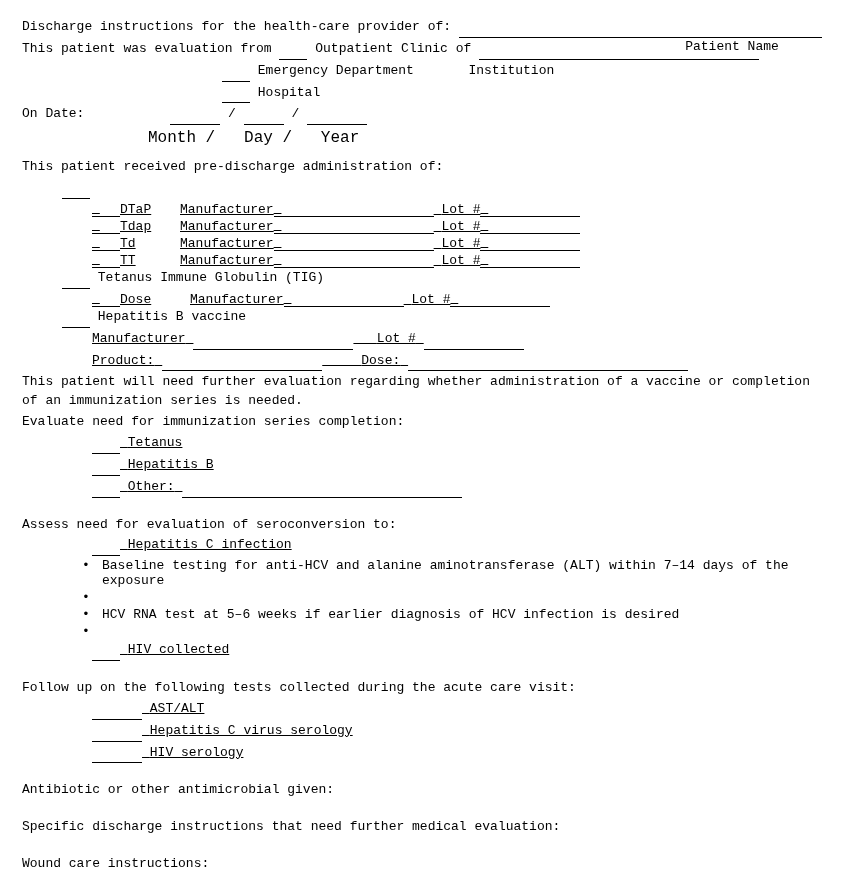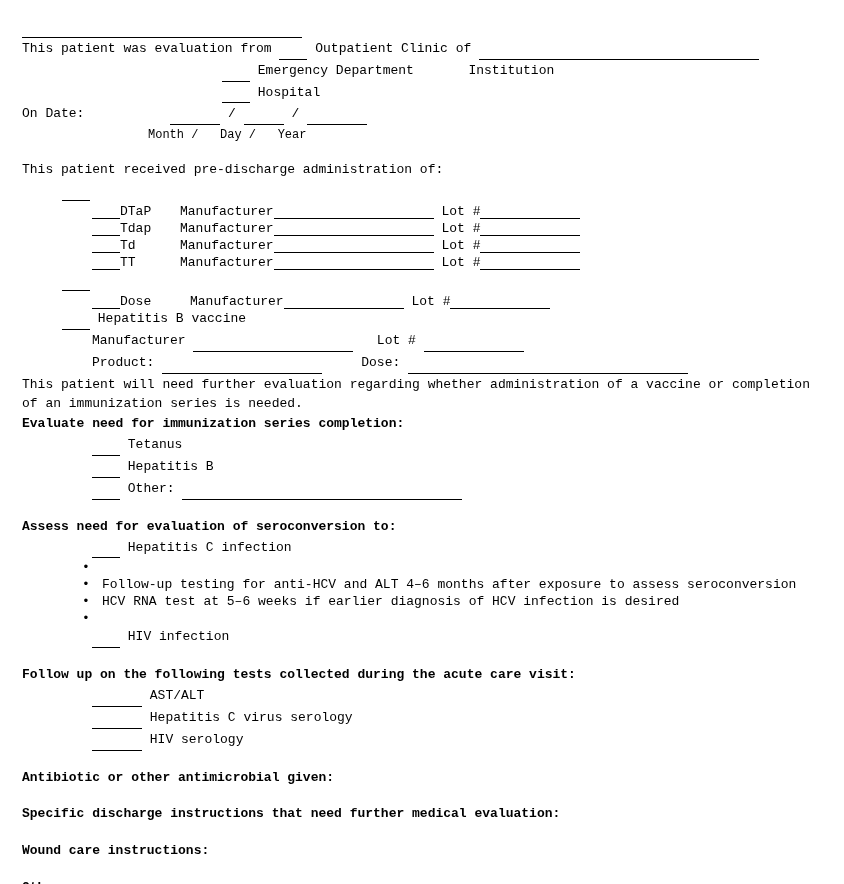--- a/index.html
+++ b/index.html
@@ -53,34 +53,36 @@
       position: absolute;
       right: 0;
       top: 0;
       text-align: center;
     }
     .indent1 {
       padding-left: 40px;
     }
     .indent2 {
       padding-left: 70px;
+      text-decoration: underline;
     }
     .bold {
-      font-weight: bold;
+      font-weight: normal;
     }
     .date-labels {
       padding-left: 126px;
-      font-size: 12px;
-      margin-bottom: 16px;
+      font-size: 16px;
+      margin-bottom: 8px;
     }
     .vaccine-row {
       display: flex;
-      align-items: center;
+      align-items: flex-end;
       padding-left: 70px;
       margin-bottom: 1px;
+      text-decoration: underline;
     }
     .vaccine-label {
       min-width: 60px;
     }
     .bullet-item {
       display: flex;
       align-items: flex-start;
       padding-left: 60px;
       margin-bottom: 2px;
     }
@@ -97,21 +99,26 @@
     }
     .section-gap-lg {
       margin-top: 18px;
       margin-bottom: 2px;
     }
   </style>
 </head>
 <body>
 
 <div class="header-area line">
+  <span>Discharge instructions for the health-care provider of:</span>
   <span class="underline-long">&nbsp;</span>
+  <div class="patient-name-box">
+    <div><span class="underline" style="min-width:180px;">&nbsp;</span></div>
+    <div><span>Patient Name</span></div>
+  </div>
 </div>
 
 <div class="line">
   <span>This patient was evaluation from</span>
   <span class="underline-xxshort">&nbsp;</span>
   <span>Outpatient Clinic of</span>
   <span class="underline-long">&nbsp;</span>
 </div>
 <div class="line" style="padding-left:200px;">
   <span class="underline-xxshort">&nbsp;</span>
@@ -181,20 +188,21 @@
   <span class="vaccine-label">TT</span>
   <span>Manufacturer</span>
   <span class="underline-med">&nbsp;</span>
   &nbsp;
   <span>Lot #</span>
   <span class="underline-short">&nbsp;</span>
 </div>
 
 <div class="line indent1">
   <span class="underline-xxshort">&nbsp;</span>
+  <span>Tetanus Immune Globulin (TIG)</span>
 </div>
 <div class="vaccine-row">
   <span class="underline-xxshort">&nbsp;</span>
   <span style="min-width:70px;">Dose</span>
   <span>Manufacturer</span>
   <span class="underline-short" style="min-width:120px;">&nbsp;</span>
   &nbsp;
   <span>Lot #</span>
   <span class="underline-short">&nbsp;</span>
 </div>
@@ -239,35 +247,35 @@
 
 <div class="line section-gap-lg">
   <span class="bold">Assess need for evaluation of seroconversion to:</span>
 </div>
 <div class="line indent2">
   <span class="underline-xxshort">&nbsp;</span>
   <span>Hepatitis C infection</span>
 </div>
 <div class="bullet-item">
   <span class="bullet-dot">•</span>
+  <span class="bullet-text">Baseline testing for anti-HCV and alanine aminotransferase (ALT) within 7–14 days of the exposure</span>
 </div>
 <div class="bullet-item">
   <span class="bullet-dot">•</span>
-  <span class="bullet-text">Follow-up testing for anti-HCV and ALT 4–6 months after exposure to assess seroconversion</span>
 </div>
 <div class="bullet-item">
   <span class="bullet-dot">•</span>
   <span class="bullet-text">HCV RNA test at 5–6 weeks if earlier diagnosis of HCV infection is desired</span>
 </div>
 <div class="bullet-item">
   <span class="bullet-dot">•</span>
 </div>
 <div class="line indent2">
   <span class="underline-xxshort">&nbsp;</span>
-  <span>HIV infection</span>
+  <span>HIV collected</span>
 </div>
 
 <div class="line section-gap-lg">
   <span class="bold">Follow up on the following tests collected during the acute care visit:</span>
 </div>
 <div class="line indent2">
   <span class="underline" style="min-width:50px;">&nbsp;</span>
   <span>AST/ALT</span>
 </div>
 <div class="line indent2">

